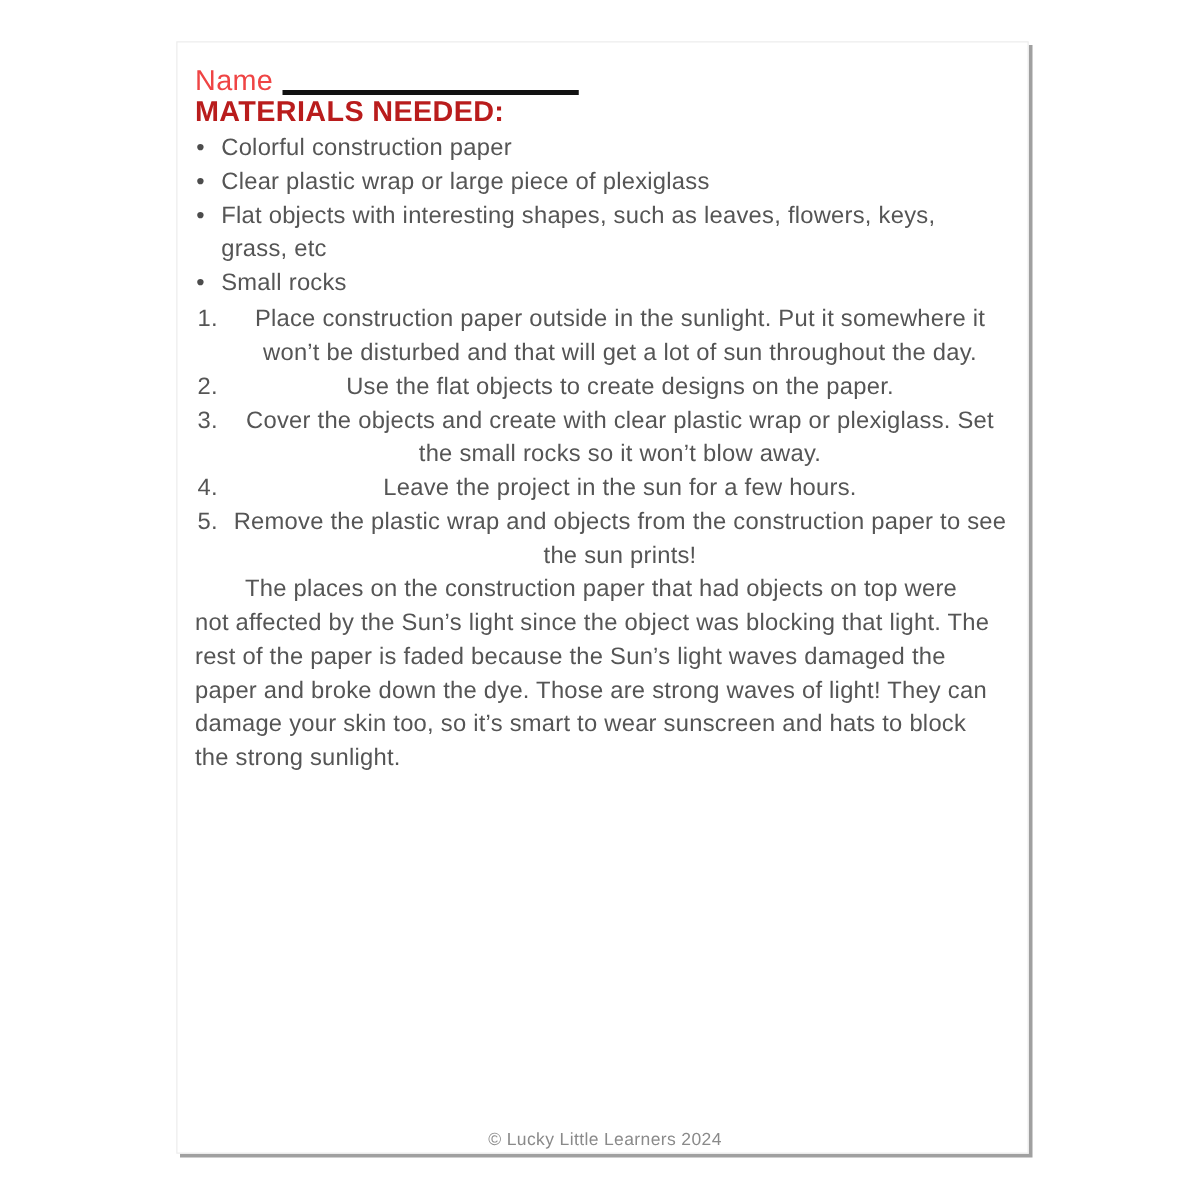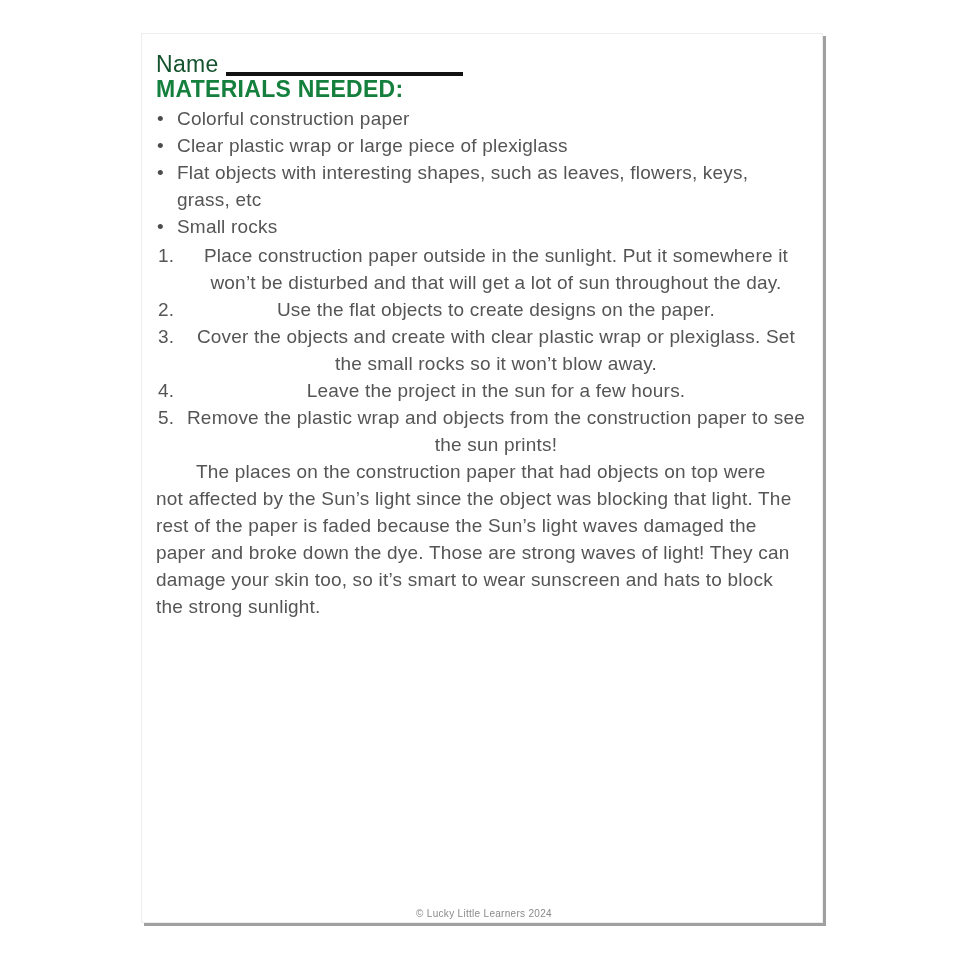--- a/index.html
+++ b/index.html
@@ -30,21 +30,21 @@
   }
   
   .name-row {
     display: flex;
     align-items: flex-end;
     margin: 2px 0 0 0;
     height: 27px;
   }
   .name-label {
     font-size: 23px;
-    color: #14532d;
+    color: #ef4444;
     line-height: 24px;
     letter-spacing: 0.3px;
   }
   .name-line {
     width: 237px;
     border-bottom: 4px solid #121212;
     margin-left: 7px;
     height: 18px;
   }
   
@@ -56,21 +56,21 @@
     font-weight: 800;
     letter-spacing: 1px;
     color: #0d0d0d;
   }
   .heading {
     margin: 0;
     font-size: 23px;
     line-height: 26px;
     font-weight: 800;
     letter-spacing: 0.3px;
-    color: #15803d;
+    color: #b91c1c;
   }
   .heading.instructions-h { margin-top: 33px; }
   .heading.why-h { margin-top: 28px; }
   
   .body-text, .bullet-list, .step-list, .para {
     font-size: 19px;
     line-height: 27px;
     color: #555555;
     letter-spacing: 0.2px;
   }
@@ -113,21 +113,21 @@
     padding-right: 10px;
   }
   .para.first { margin-top: 3px; }
   
   .footer {
     position: absolute;
     left: 4px;
     right: 0;
     bottom: 3px;
     text-align: center;
-    font-size: 10px;
+    font-size: 14px;
     color: #8a8a8a;
     letter-spacing: 0.3px;
   }
 </style>
 </head>
 <body>
 
 <div class="canvas">
   <div class="page">
 

